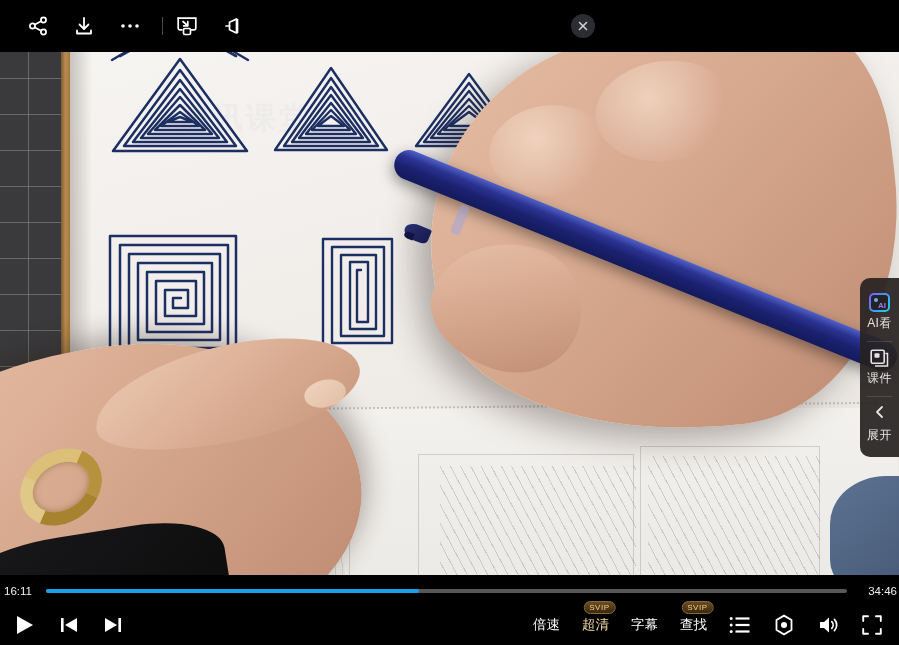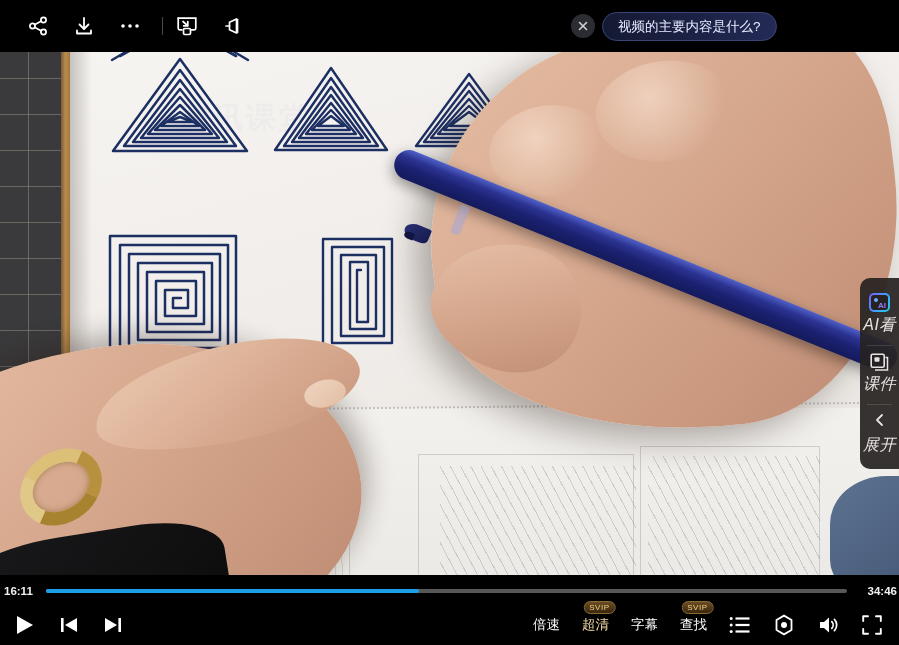--- a/index.html
+++ b/index.html
@@ -303,24 +303,23 @@
     padding: 10px 0 9px 0;
     z-index: 25;
   }
   .side-item {
     display:flex; flex-direction:column; align-items:center;
     padding: 5px 0 4px 0;
     cursor:pointer;
   }
   .side-label {
     color: #e6e3e0;
-    font-size: 16px;
+    font-size: 12px;
     margin-top: 3px;
     letter-spacing: .4px;
-    font-style: italic;
   }
   .side-sep {
     height:1px; margin: 5px 7px 2px 7px;
     background: rgba(255,255,255,.13);
   }
   .ai-icon {
     width: 21px; height: 19px;
     border-radius: 5px;
     border: 2px solid transparent;
     background:
@@ -346,21 +345,21 @@
   
   .bottombar {
     position:absolute; left:0; bottom:0;
     width:899px; height:70px;
     background:#000;
     z-index: 30;
   }
   .time-row {
     position:absolute; left:0; top:5px;
     width:899px; height:22px;
-    display:flex; align-items:center;font-weight:bold;
+    display:flex; align-items:center;
   }
   .time-left {
     color:#f0f0f0; font-size:11.5px;
     margin-left: 4px; width:42px;
   }
   .progress-track {
     position:relative;
     flex: 1;
     height:4px;
     background:#585858;
@@ -572,23 +571,20 @@
       </div>
     </div>
 
     <div class="close-btn">
       <svg width="12" height="12" viewBox="0 0 12 12">
         <line x1="2.5" y1="2.5" x2="9.5" y2="9.5" stroke="#cfcfd6" stroke-width="1.6" stroke-linecap="round"></line>
         <line x1="9.5" y1="2.5" x2="2.5" y2="9.5" stroke="#cfcfd6" stroke-width="1.6" stroke-linecap="round"></line>
       </svg>
     </div>
 
-    <div class="ask-pill">
-      <span>视频的主要内容是什么?</span>
-    </div>
 
   </div>
 
   <div class="bottombar">
     <div class="time-row">
       <div class="time-left">16:11</div>
       <div class="progress-track">
         <div class="progress-fill" id="progressFill" style="width: 46.6%; background: rgb(26, 160, 232);"></div>
       </div>
       <div class="time-right">34:46</div>

